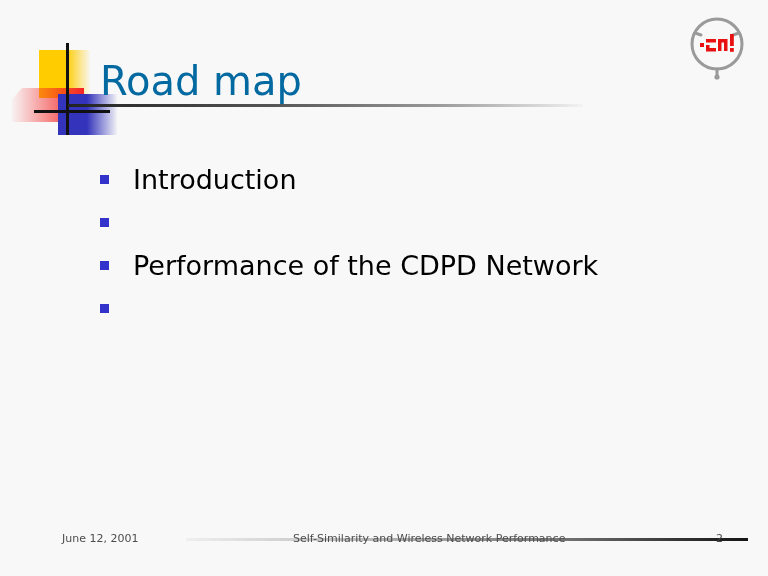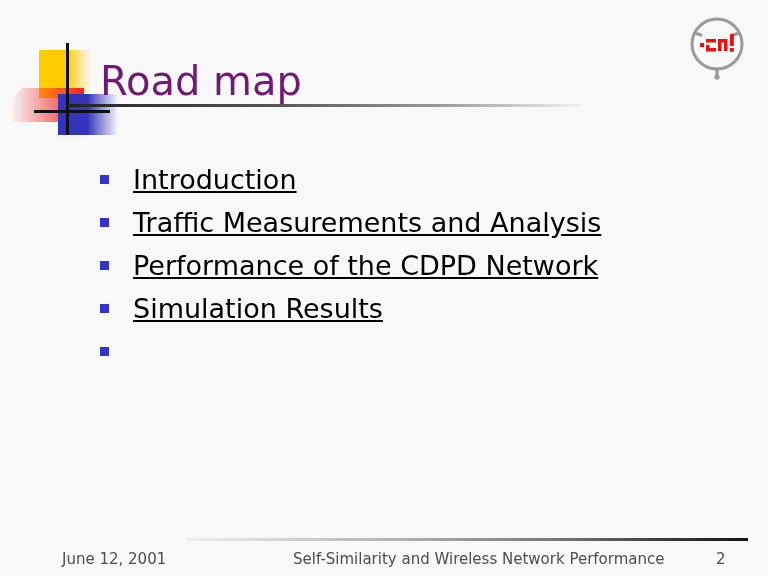--- a/index.html
+++ b/index.html
@@ -70,21 +70,21 @@
     background: #111111;
   }
 
   
   #title-text {
     position: absolute;
     left: 100px;
     top: 57px;
     font-size: 40px;
     line-height: 48px;
-    color: #701a75;
+    color: #0369a1;
     white-space: nowrap;
     font-family: "DejaVu Sans", sans-serif;
   }
   #title-rule {
     position: absolute;
     left: 68px;
     top: 104px;
     width: 515px;
     height: 3px;
     background: linear-gradient(to right, #222222 0%, #555555 40%, #9a9a9a 72%, #e2e2e2 95%, #f3f3f3 100%);
@@ -117,36 +117,35 @@
     background: #3333cc;
     flex: 0 0 auto;
     margin-right: 24px;
   }
   .bullet-label {
     font-size: 27px;
     line-height: 32px;
     color: #000000;
     white-space: nowrap;
     font-family: "DejaVu Sans", sans-serif;
-    text-decoration: underline;
   }
 
   
   #footer-rule {
     position: absolute;
     left: 186px;
     top: 538px;
     width: 562px;
     height: 3px;
     background: linear-gradient(to right, #efefef 0%, #d8d8d8 14%, #b4b4b4 36%, #777777 66%, #333333 88%, #151515 100%);
   }
   .footer-text {
     position: absolute;
-    top: 552px;
-    font-size: 15px;
+    top: 532px;
+    font-size: 11px;
     line-height: 14px;
     color: #4d4d4d;
     white-space: nowrap;
     font-family: "DejaVu Sans", sans-serif;
   }
   #footer-date  { left: 62px; }
   #footer-title { left: 253px; margin-left: 40px; }
   #footer-page  { left: 716px; }
 </style>
 </head>
@@ -186,29 +185,24 @@
     </svg>
   </div>
 
   <div id="bullets">
     <div class="bullet-row">
       <span class="bullet-mark"></span>
       <span class="bullet-label">Introduction</span>
     </div>
     <div class="bullet-row">
       <span class="bullet-mark"></span>
-      <span class="bullet-label">Traffic Measurements and Analysis</span>
     </div>
     <div class="bullet-row">
       <span class="bullet-mark"></span>
       <span class="bullet-label">Performance of the CDPD Network</span>
-    </div>
-    <div class="bullet-row">
-      <span class="bullet-mark"></span>
-      <span class="bullet-label">Simulation Results</span>
     </div>
     <div class="bullet-row">
       <span class="bullet-mark"></span>
     </div>
   </div>
 
   <div id="footer-rule"></div>
   <div class="footer-text" id="footer-date">June 12, 2001</div>
   <div class="footer-text" id="footer-title">Self-Similarity and Wireless Network Performance</div>
   <div class="footer-text" id="footer-page">2</div>

